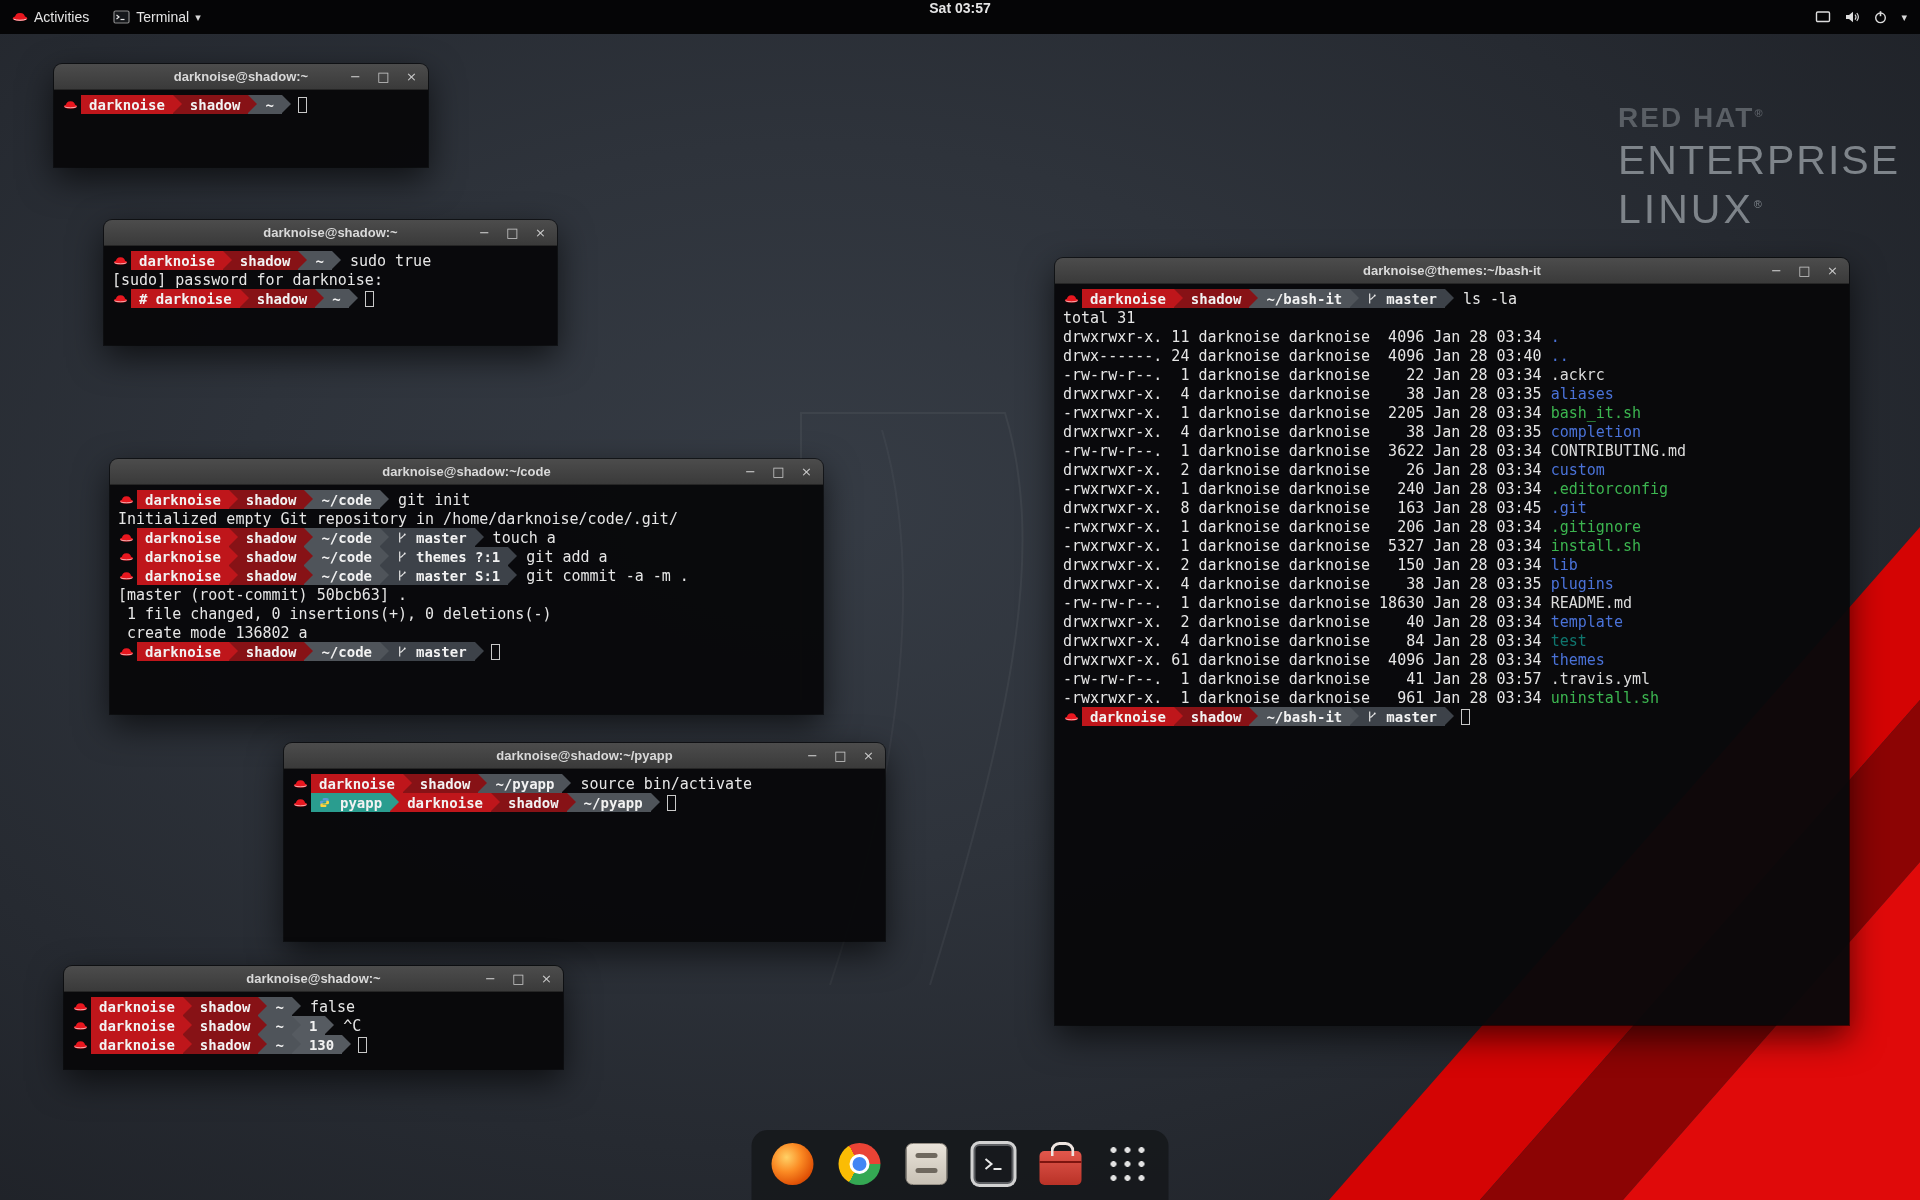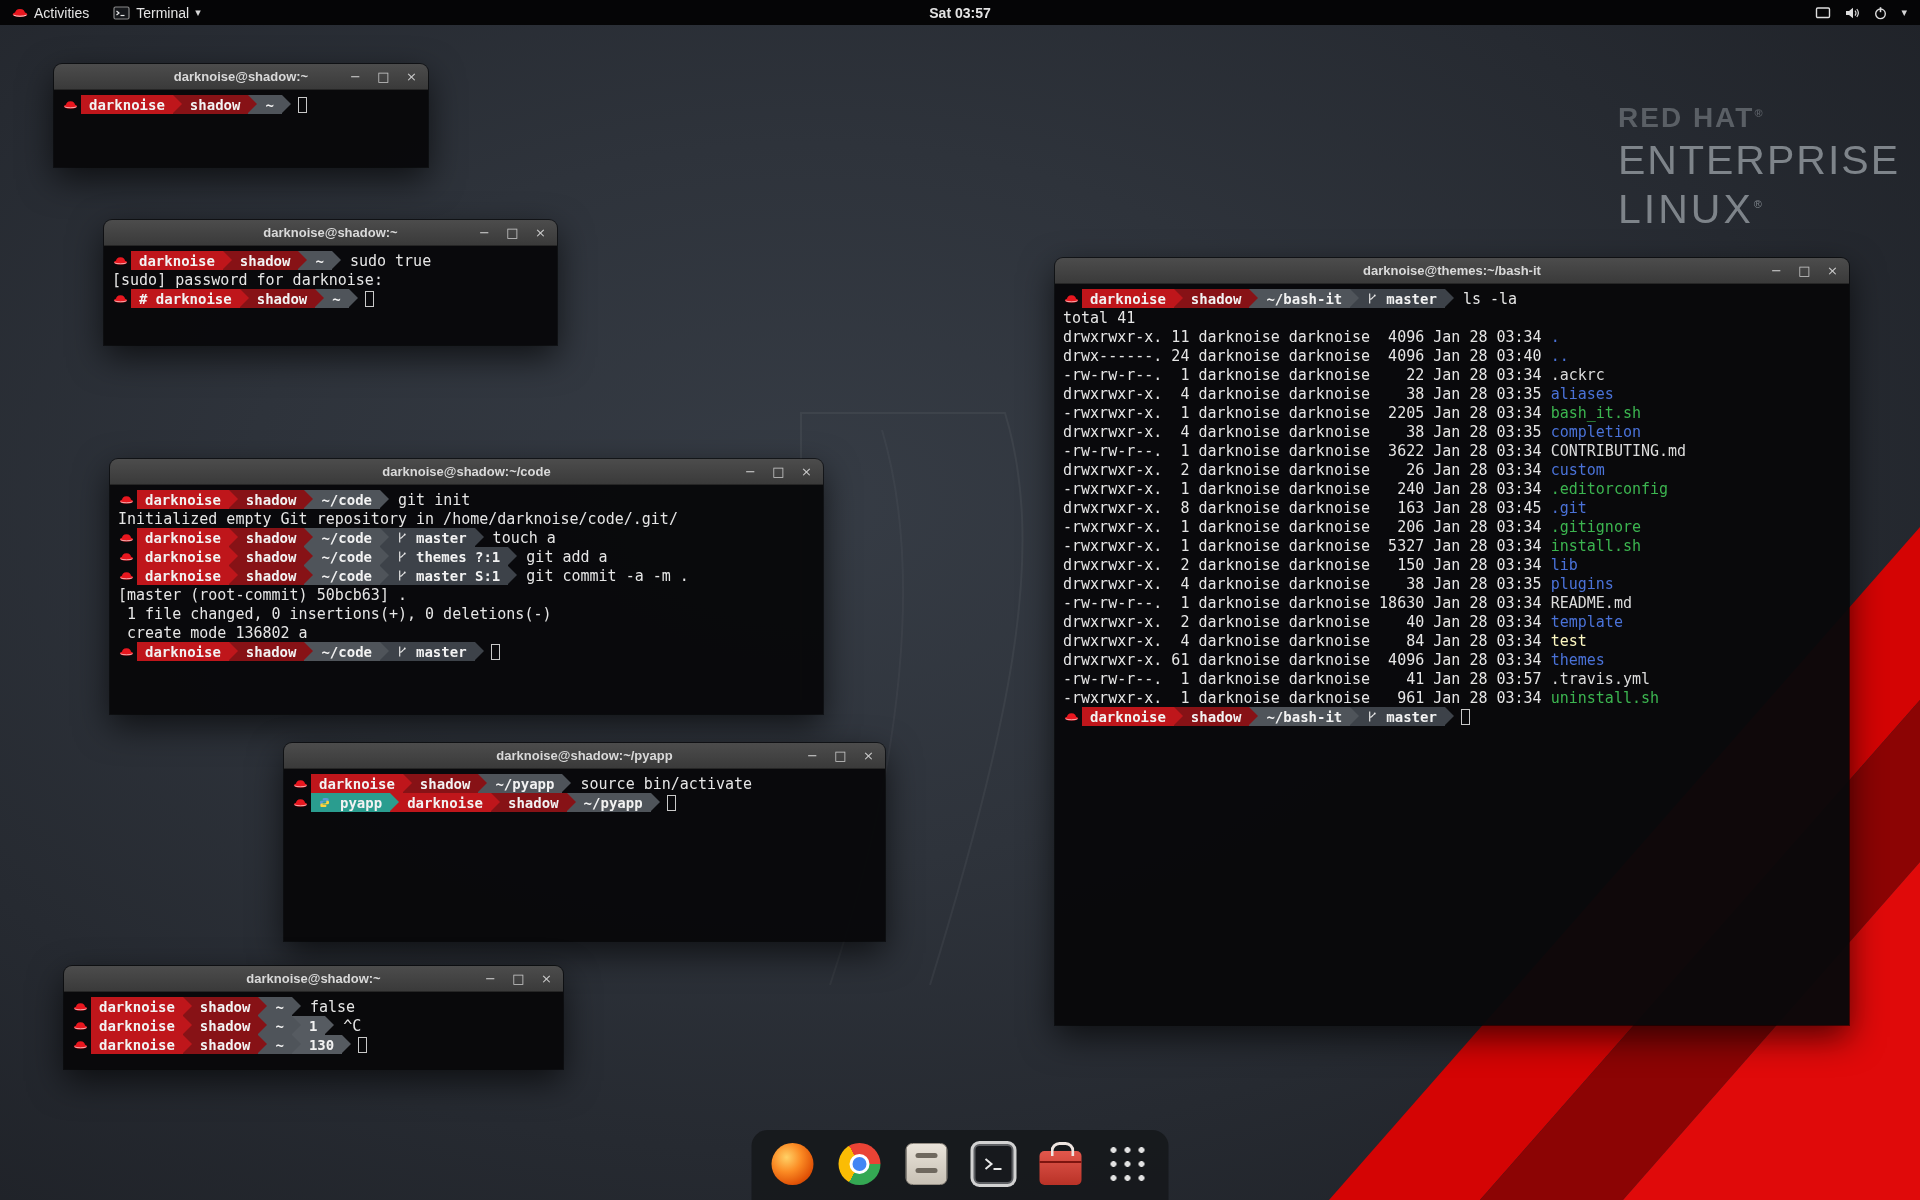--- a/index.html
+++ b/index.html
@@ -1,21 +1,21 @@
 <!DOCTYPE html>
 <html><head>
 <meta charset="utf-8">
 <style>
   *{margin:0;padding:0;box-sizing:border-box}
   html,body{width:1920px;height:1200px;overflow:hidden;font-family:"Liberation Sans",sans-serif;
     background:radial-gradient(1400px 900px at 42% 42%, #363c45 0%, #2e333b 40%, #262a31 72%, #1f2228 100%)}
 
   
-  .topbar{position:absolute;left:0;top:0;right:0;height:25px;background:#050506;color:#e4e4e4;
-    display:flex;align-items:center;z-index:100;font-size:14px}
+  .topbar{position:absolute;left:0;top:0;right:0;height:34px;background:#050506;color:#e4e4e4;
+    display:flex;align-items:flex-start;z-index:100;font-size:14px}
   .tb-item{display:flex;align-items:center;gap:6px;padding:0 12px;height:100%;cursor:default}
   .tb-center{position:absolute;left:50%;transform:translateX(-50%);font-weight:700}
   .tb-right{margin-left:auto;display:flex;align-items:center;gap:13px;padding:0 13px;height:100%}
   .sicon{display:flex;align-items:center}
   .caret{font-size:11px;color:#d7d7d7;font-family:"DejaVu Sans",sans-serif}
 
   
   .bg-decor{position:absolute;left:0;top:0;z-index:1;pointer-events:none}
   .stripes{position:absolute;left:0;top:0;z-index:2;pointer-events:none}
   .brand{position:absolute;left:1618px;top:102px;z-index:2;color:#575c62;user-select:none}
@@ -243,38 +243,38 @@
       </div>
       <div class="tbody">
         <div class="tline"><span class="hat" style="padding: 0px 3px 0px 1px;"><svg width="15" height="10" viewBox="0 0 16 11">
               <path d="M3 6.5 Q3 1.5 8 1.5 T13 6.5" fill="#e8171f"></path>
               <ellipse cx="8" cy="6.9" rx="7.3" ry="2.5" fill="#e8171f"></ellipse>
               <path d="M1.4 7.5c2.4 1.4 10.8 1.4 13.2 0" stroke="#ffffff" stroke-width="0.7" fill="none"></path>
             </svg></span><div class="seg" style="background: rgb(191, 22, 27);"><span>darknoise</span></div><div class="parrow" style="background: rgb(135, 18, 22);"><i style="border-left-color: rgb(191, 22, 27);"></i></div><div class="seg" style="background: rgb(135, 18, 22);"><span>shadow</span></div><div class="parrow" style="background: rgb(79, 84, 90);"><i style="border-left-color: rgb(135, 18, 22);"></i></div><div class="seg" style="background: rgb(79, 84, 90);"><span>~/bash-it</span></div><div class="parrow" style="background: rgb(61, 66, 73);"><i style="border-left-color: rgb(79, 84, 90);"></i></div><div class="seg" style="background: rgb(61, 66, 73);"><span class="hat" style="padding: 0px; margin-right: 5px;"><svg width="9" height="13" viewBox="0 0 10 14">
                 <path d="M3 1.5v11 M3 8c3.5 0 3-3.5 5.5-3.5" stroke="#e8e8e8" stroke-width="1.3" fill="none"></path>
                 <circle cx="8.6" cy="3.6" r="1.1" fill="#e8e8e8"></circle>
               </svg></span><span>master</span></div><div class="parrow" style="background: transparent;"><i style="border-left-color: rgb(61, 66, 73);"></i></div><div class="run"> ls -la</div></div>
-        <div class="tline"><div class="run">total 41</div></div>
+        <div class="tline"><div class="run">total 31</div></div>
         <div class="tline"><div class="run">drwxrwxr-x. 11 darknoise darknoise  4096 Jan 28 03:34 </div><div class="run" style="color: rgb(74, 114, 216);">.</div></div>
         <div class="tline"><div class="run">drwx------. 24 darknoise darknoise  4096 Jan 28 03:40 </div><div class="run" style="color: rgb(74, 114, 216);">..</div></div>
         <div class="tline"><div class="run">-rw-rw-r--.  1 darknoise darknoise    22 Jan 28 03:34 </div><div class="run" style="color: rgb(220, 220, 220);">.ackrc</div></div>
         <div class="tline"><div class="run">drwxrwxr-x.  4 darknoise darknoise    38 Jan 28 03:35 </div><div class="run" style="color: rgb(74, 114, 216);">aliases</div></div>
         <div class="tline"><div class="run">-rwxrwxr-x.  1 darknoise darknoise  2205 Jan 28 03:34 </div><div class="run" style="color: rgb(60, 181, 80);">bash_it.sh</div></div>
         <div class="tline"><div class="run">drwxrwxr-x.  4 darknoise darknoise    38 Jan 28 03:35 </div><div class="run" style="color: rgb(74, 114, 216);">completion</div></div>
         <div class="tline"><div class="run">-rw-rw-r--.  1 darknoise darknoise  3622 Jan 28 03:34 </div><div class="run" style="color: rgb(220, 220, 220);">CONTRIBUTING.md</div></div>
         <div class="tline"><div class="run">drwxrwxr-x.  2 darknoise darknoise    26 Jan 28 03:34 </div><div class="run" style="color: rgb(74, 114, 216);">custom</div></div>
         <div class="tline"><div class="run">-rwxrwxr-x.  1 darknoise darknoise   240 Jan 28 03:34 </div><div class="run" style="color: rgb(60, 181, 80);">.editorconfig</div></div>
         <div class="tline"><div class="run">drwxrwxr-x.  8 darknoise darknoise   163 Jan 28 03:45 </div><div class="run" style="color: rgb(74, 114, 216);">.git</div></div>
         <div class="tline"><div class="run">-rwxrwxr-x.  1 darknoise darknoise   206 Jan 28 03:34 </div><div class="run" style="color: rgb(60, 181, 80);">.gitignore</div></div>
         <div class="tline"><div class="run">-rwxrwxr-x.  1 darknoise darknoise  5327 Jan 28 03:34 </div><div class="run" style="color: rgb(60, 181, 80);">install.sh</div></div>
         <div class="tline"><div class="run">drwxrwxr-x.  2 darknoise darknoise   150 Jan 28 03:34 </div><div class="run" style="color: rgb(74, 114, 216);">lib</div></div>
         <div class="tline"><div class="run">drwxrwxr-x.  4 darknoise darknoise    38 Jan 28 03:35 </div><div class="run" style="color: rgb(74, 114, 216);">plugins</div></div>
         <div class="tline"><div class="run">-rw-rw-r--.  1 darknoise darknoise 18630 Jan 28 03:34 </div><div class="run" style="color: rgb(220, 220, 220);">README.md</div></div>
         <div class="tline"><div class="run">drwxrwxr-x.  2 darknoise darknoise    40 Jan 28 03:34 </div><div class="run" style="color: rgb(74, 114, 216);">template</div></div>
-        <div class="tline"><div class="run">drwxrwxr-x.  4 darknoise darknoise    84 Jan 28 03:34 </div><div class="run" style="color: #fef9c3;">test</div></div>
+        <div class="tline"><div class="run">drwxrwxr-x.  4 darknoise darknoise    84 Jan 28 03:34 </div><div class="run" style="color: #0f766e;">test</div></div>
         <div class="tline"><div class="run">drwxrwxr-x. 61 darknoise darknoise  4096 Jan 28 03:34 </div><div class="run" style="color: rgb(74, 114, 216);">themes</div></div>
         <div class="tline"><div class="run">-rw-rw-r--.  1 darknoise darknoise    41 Jan 28 03:57 </div><div class="run" style="color: rgb(220, 220, 220);">.travis.yml</div></div>
         <div class="tline"><div class="run">-rwxrwxr-x.  1 darknoise darknoise   961 Jan 28 03:34 </div><div class="run" style="color: rgb(60, 181, 80);">uninstall.sh</div></div>
         <div class="tline"><span class="hat" style="padding: 0px 3px 0px 1px;"><svg width="15" height="10" viewBox="0 0 16 11">
               <path d="M3 6.5 Q3 1.5 8 1.5 T13 6.5" fill="#e8171f"></path>
               <ellipse cx="8" cy="6.9" rx="7.3" ry="2.5" fill="#e8171f"></ellipse>
               <path d="M1.4 7.5c2.4 1.4 10.8 1.4 13.2 0" stroke="#ffffff" stroke-width="0.7" fill="none"></path>
             </svg></span><div class="seg" style="background: rgb(191, 22, 27);"><span>darknoise</span></div><div class="parrow" style="background: rgb(135, 18, 22);"><i style="border-left-color: rgb(191, 22, 27);"></i></div><div class="seg" style="background: rgb(135, 18, 22);"><span>shadow</span></div><div class="parrow" style="background: rgb(79, 84, 90);"><i style="border-left-color: rgb(135, 18, 22);"></i></div><div class="seg" style="background: rgb(79, 84, 90);"><span>~/bash-it</span></div><div class="parrow" style="background: rgb(61, 66, 73);"><i style="border-left-color: rgb(79, 84, 90);"></i></div><div class="seg" style="background: rgb(61, 66, 73);"><span class="hat" style="padding: 0px; margin-right: 5px;"><svg width="9" height="13" viewBox="0 0 10 14">
                 <path d="M3 1.5v11 M3 8c3.5 0 3-3.5 5.5-3.5" stroke="#e8e8e8" stroke-width="1.3" fill="none"></path>
                 <circle cx="8.6" cy="3.6" r="1.1" fill="#e8e8e8"></circle>

